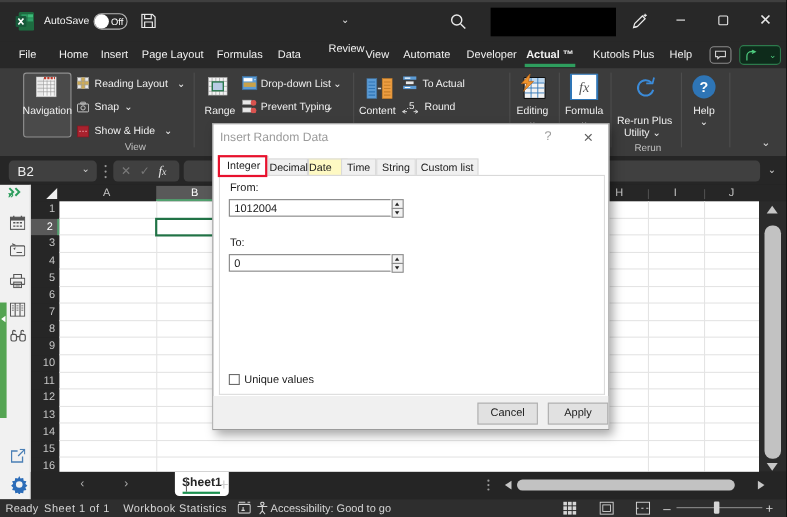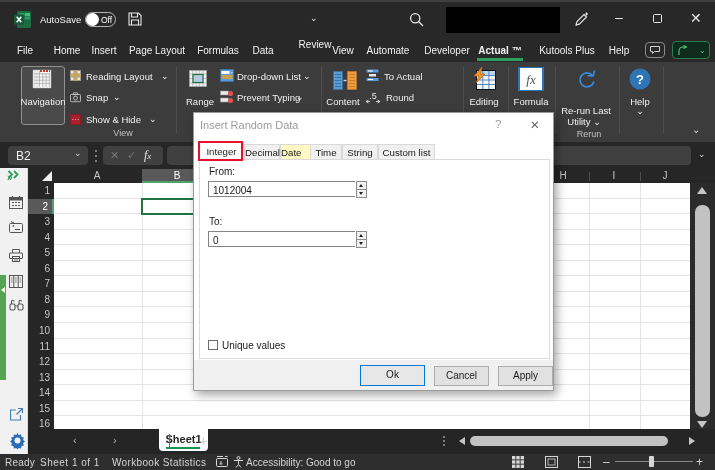--- a/index.html
+++ b/index.html
@@ -232,21 +232,21 @@
 </div>
 <div class="rtext" style="left:531px;top:96px;transform:translateX(-50%);">Formula</div>
 <div class="rtext" style="left:531px;top:106px;transform:translateX(-50%);font-size:9px;">⌄</div>
 
 <div class="abs" style="left:576px;top:69px;">
 <svg width="22" height="21" viewBox="0 0 22 21" fill="none" stroke="#3b8bd9" stroke-width="1.8">
 <path d="M16.2 6.2 A 7 7 0 1 0 17.8 12.5"></path>
 <path d="M11.5 6.8 L17.2 6.9 L18.6 1.4" stroke-width="1.6" stroke-linejoin="round"></path>
 </svg>
 </div>
-<div class="rtext" style="left:586px;top:105px;transform:translateX(-50%);">Re-run Last</div>
+<div class="rtext" style="left:586px;top:105px;transform:translateX(-50%);">Re-run Plus</div>
 <div class="rtext" style="left:584px;top:116px;transform:translateX(-50%);">Utility <span style="font-size:9px;">⌄</span></div>
 <div class="rlabel" style="left:589px;top:128.5px;transform:translateX(-50%);">Rerun</div>
 
 <div class="abs" style="left:629px;top:68px;">
 <svg width="22" height="22" viewBox="0 0 22 22">
 <circle cx="11" cy="11" r="10.5" fill="#2e75b6"></circle>
 <text x="11" y="16" font-size="13" font-weight="bold" fill="#fff" text-anchor="middle" font-family="Liberation Sans">?</text>
 </svg>
 </div>
 <div class="rtext" style="left:640px;top:96px;transform:translateX(-50%);">Help</div>
@@ -486,21 +486,20 @@
   </div>
   <div class="spin" style="left:161px;top:118px;">
         <b></b>
         <i></i>
       </div>
 
   <div class="abs" style="left:14px;top:227px;width:10px;height:10px;background:#fff;border:1px solid #6b6b6b;"></div>
   <div class="abs" style="left:28px;top:227px;font-size:10px;color:#1a1a1a;">Unique values</div>
 
   <div class="abs" style="left:0;top:247px;width:359px;height:30px;background:#f0f0f0;"></div>
-  <div class="abs" style="left:166px;top:252px;width:65px;height:21px;background:#e7e7e7;border:1.5px solid #0078d7;text-align:center;font-size:10px;color:#1a1a1a;line-height:17px;">Ok</div>
   <div class="abs" style="left:240px;top:253px;width:55px;height:20px;background:#e1e1e1;border:1px solid #adadad;text-align:center;font-size:10px;color:#1a1a1a;line-height:17px;">Cancel</div>
   <div class="abs" style="left:304px;top:253px;width:55px;height:20px;background:#e1e1e1;border:1px solid #adadad;text-align:center;font-size:10px;color:#1a1a1a;line-height:17px;">Apply</div>
 
   <div class="abs" style="left:4px;top:27.5px;width:45px;height:20px;border:2px solid #e8112d;"></div>
 </div>
 
 <style>
 .spin{position:absolute;width:12px;height:16px;background:#fff;}
 .spin:before{content:"";position:absolute;left:1px;top:0px;width:9px;height:7px;border:1px solid #8c8c8c;background:#f2f2f2;}
 .spin:after{content:"";position:absolute;left:1px;top:8px;width:9px;height:7px;border:1px solid #8c8c8c;background:#f2f2f2;}

